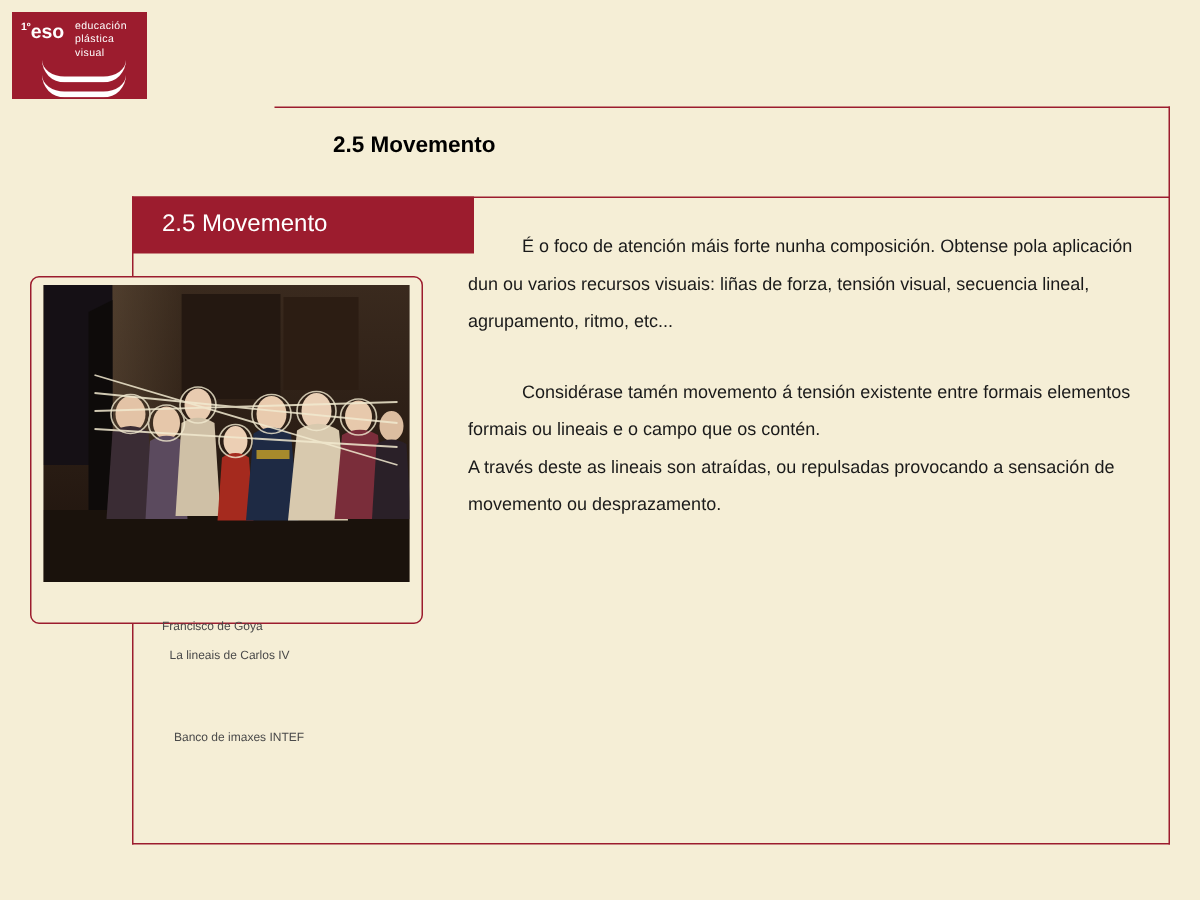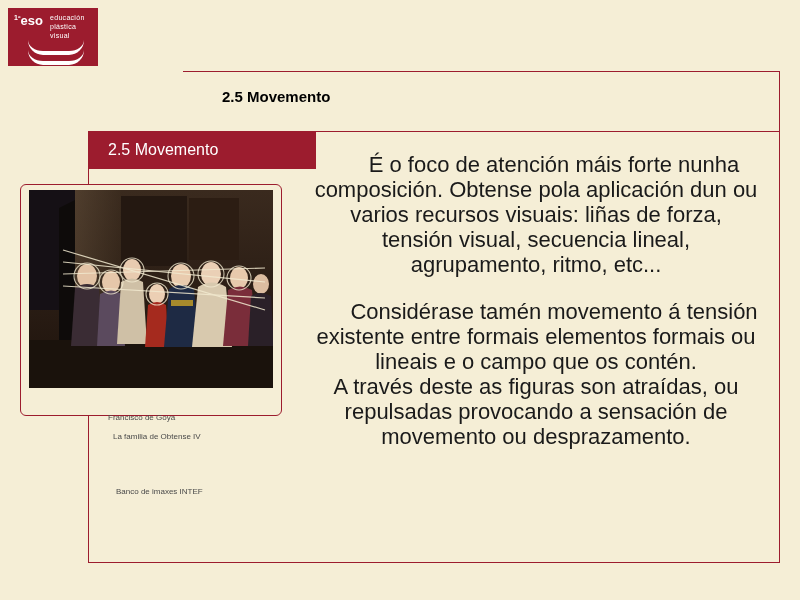--- a/index.html
+++ b/index.html
@@ -168,24 +168,23 @@
   }
   .caption div { white-space: nowrap; }
   .caption .c2 { padding-left: 5px; }
   .caption .c3 { padding-left: 8px; margin-top: 36px; }
   
   .body-text {
     position: absolute;
     left: 312px;
     top: 152px;
     width: 448px;
-    font-size: 22px;
+    font-size: 12px;
     line-height: 25px;
     color: #1a1a1a;
-    text-align: center;
   }
   .body-text p {
     margin: 0 0 22px 0;
     text-indent: 36px;
   }
   .body-text p.no-indent {
     text-indent: 0;
     margin-bottom: 0;
   }
   .body-text p.tight {
@@ -284,23 +283,23 @@
         <circle cx="128" cy="104" r="11"></circle>
         <circle cx="152" cy="86" r="13"></circle>
         <circle cx="182" cy="84" r="13"></circle>
         <circle cx="210" cy="88" r="12"></circle>
       </g>
     </svg>
   </div>
 
   <div class="caption">
     <div class="c1">Francisco de Goya</div>
-    <div class="c2">La familia de Obtense IV</div>
+    <div class="c2">La lineais de Carlos IV</div>
     <div class="c3">Banco de imaxes  INTEF</div>
   </div>
 
   <div class="body-text">
     <p>É o foco de atención máis forte nunha composición. Obtense pola aplicación dun ou varios recursos visuais: liñas de forza, tensión visual, secuencia lineal, agrupamento, ritmo, etc...</p>
     <p class="tight">Considérase tamén movemento á tensión existente entre formais elementos formais ou lineais e o campo que os contén.</p>
-    <p class="no-indent">A través deste as figuras son atraídas, ou repulsadas provocando a sensación de movemento ou desprazamento.</p>
+    <p class="no-indent">A través deste as lineais son atraídas, ou repulsadas provocando a sensación de movemento ou desprazamento.</p>
   </div>
 
 </div>
 
 </body></html>

